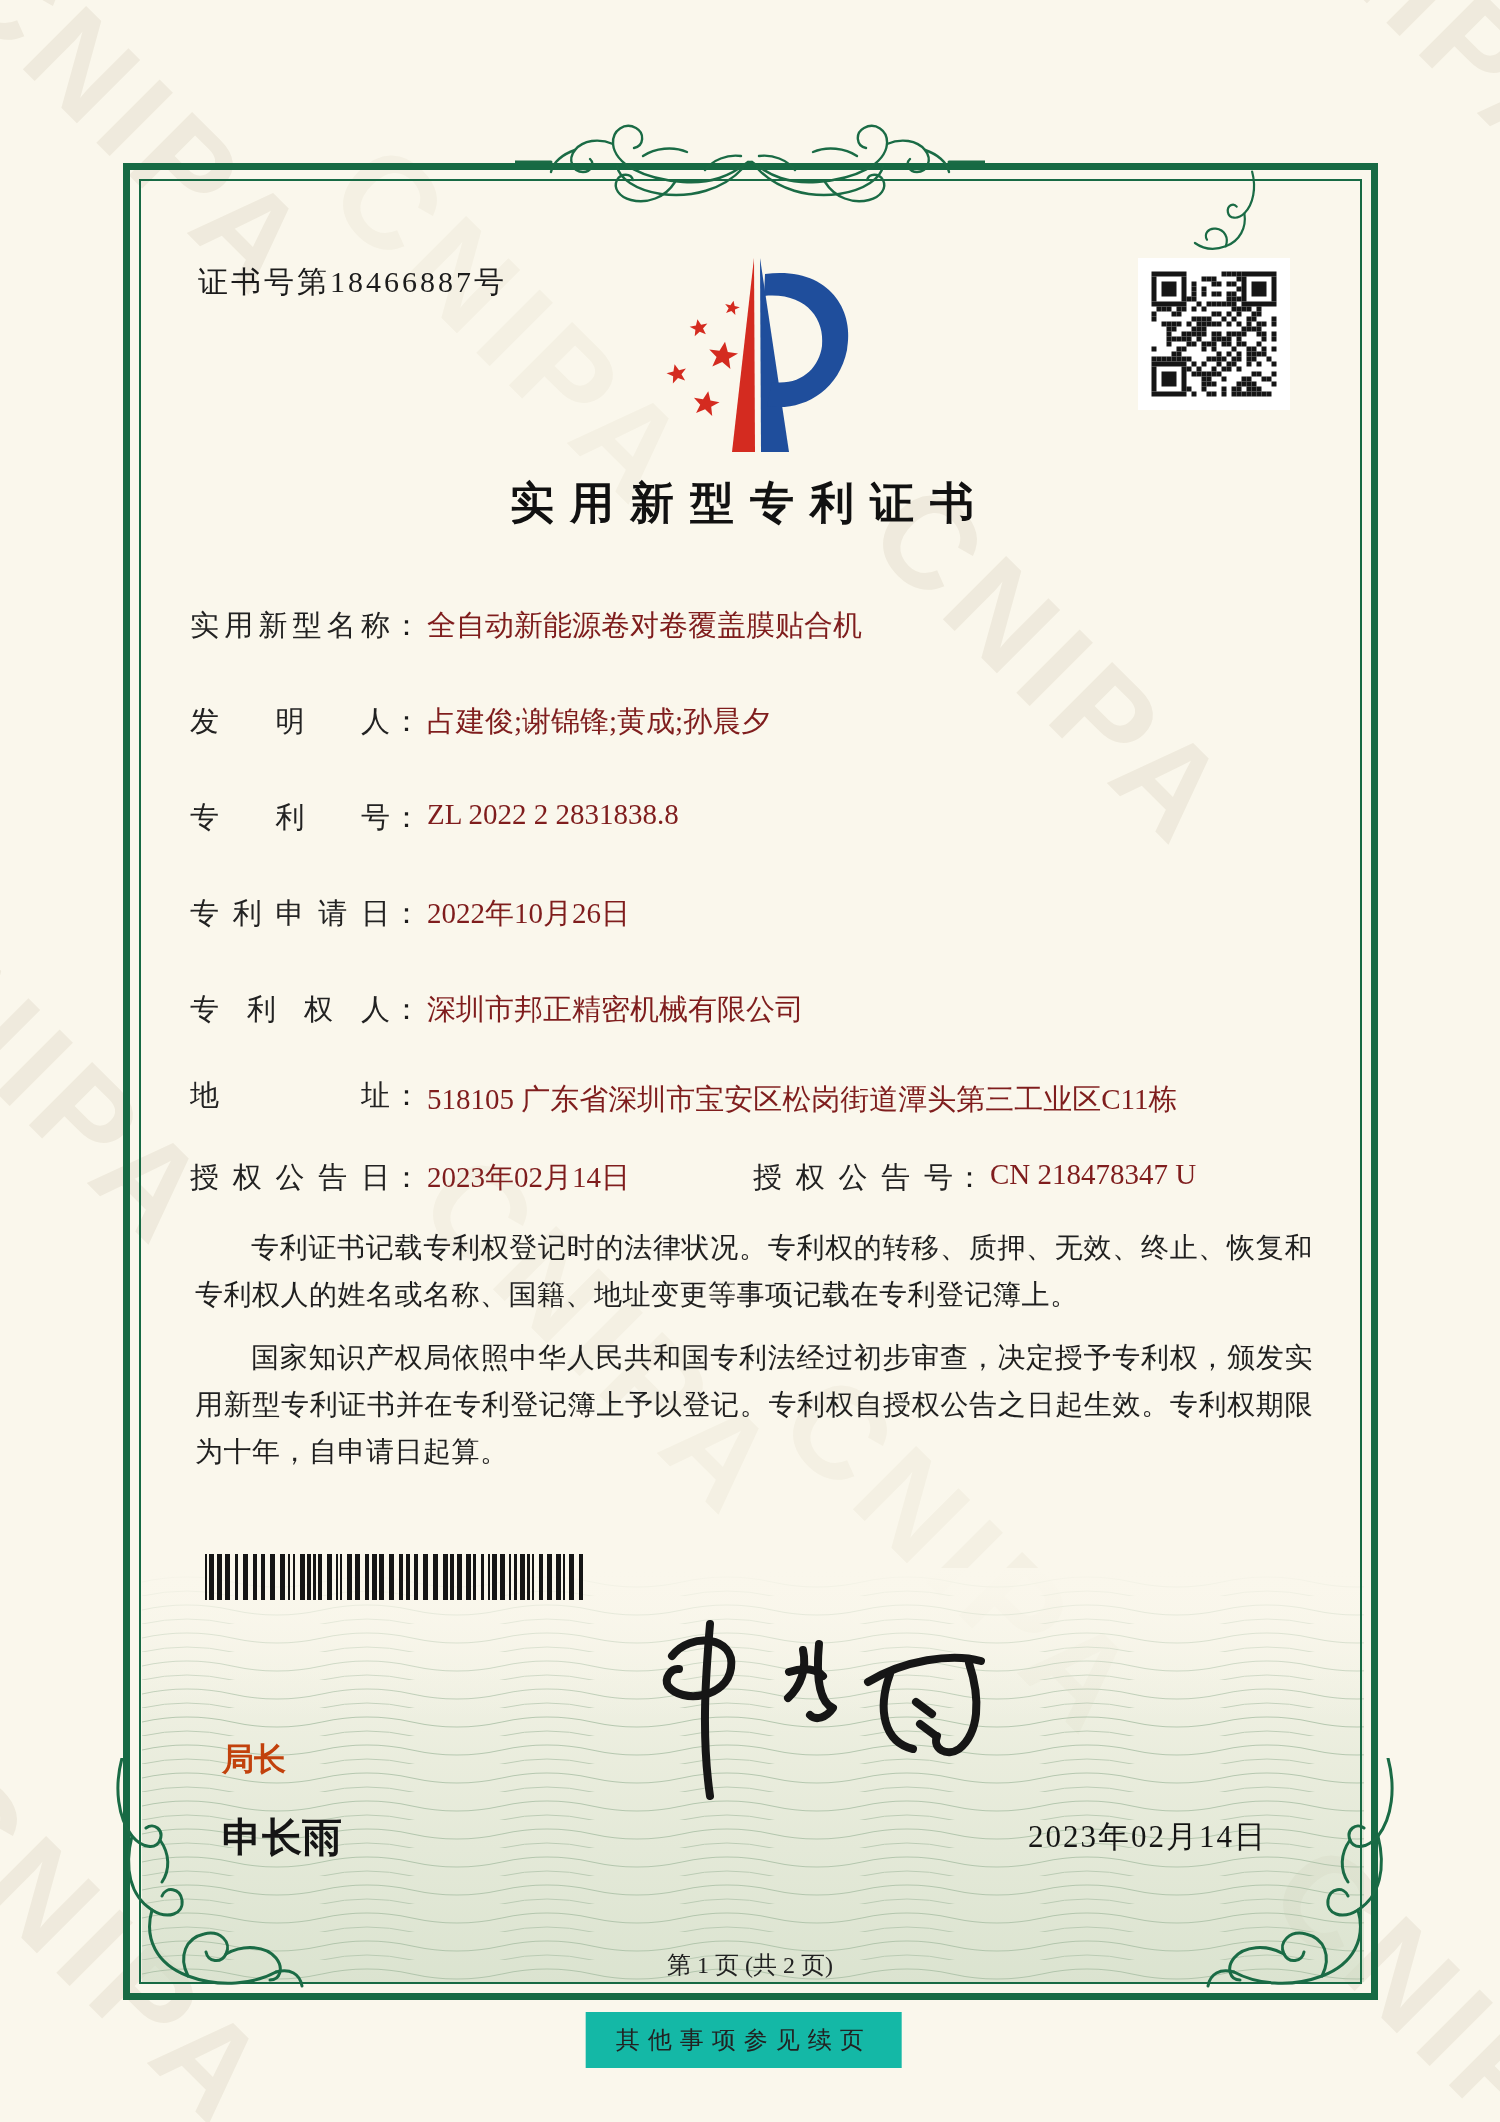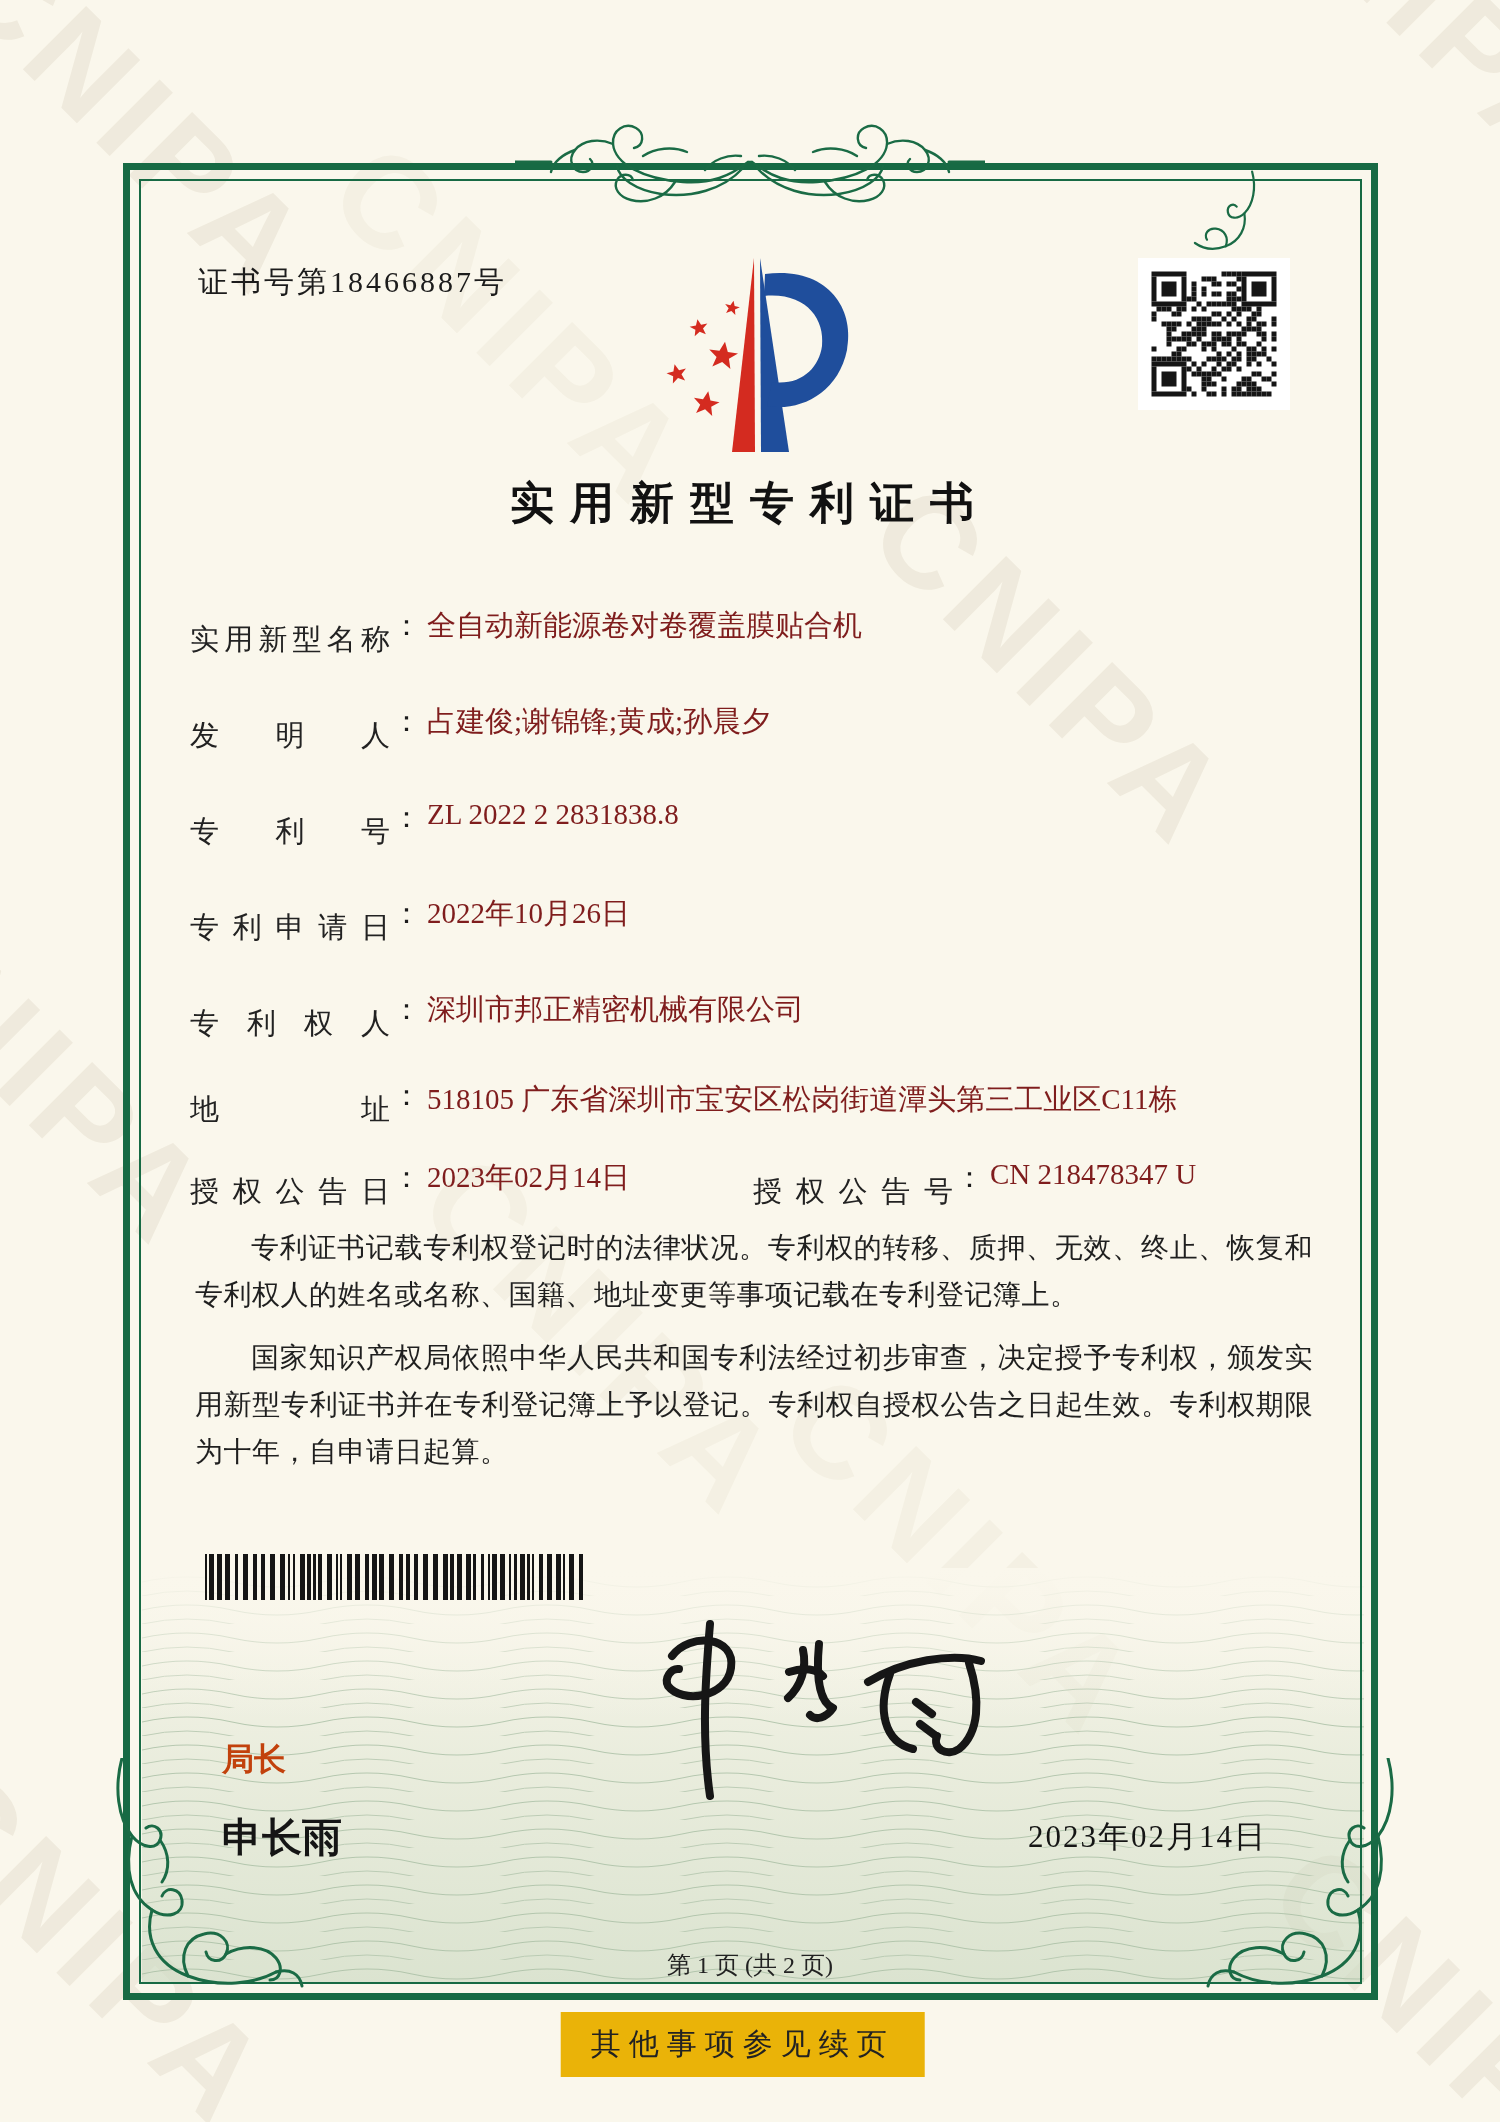--- a/index.html
+++ b/index.html
@@ -27,21 +27,21 @@
   .corner-br{position:absolute; left:1206px; top:1758px; z-index:4; transform:scaleX(-1);}
   .corner-tr{position:absolute; left:1262px; top:166px; z-index:4; transform:scale(-0.55,0.55); transform-origin:top left; }
   
   .cert-no{position:absolute; left:198px; top:262px; font-size:30px; letter-spacing:3px; z-index:5;}
   .logo{position:absolute; left:633px; top:252px; z-index:5;}
   .qr{position:absolute; left:1138px; top:258px; width:152px; height:152px; background:#ffffff; z-index:5;}
   .title{position:absolute; left:0; top:474px; width:100%; text-align:center;
     font-size:44px; font-weight:700; letter-spacing:16px; color:#111; z-index:5;}
   
   .row{position:absolute; left:190px; font-size:29px; white-space:nowrap; z-index:5;}
-  .flabel{display:inline-block; width:200px; text-align:justify; text-align-last:justify; vertical-align:top; color:#222;margin-top:14px;}
+  .flabel{display:inline-block; width:200px; text-align:justify; text-align-last:justify; vertical-align:top; color:#222;}
   .fcolon{display:inline-block; margin:0 6px 0 2px; vertical-align:top;}
   .fvalue{display:inline-block; vertical-align:top; color:#7f1d1d;}
   .row-addr .fvalue{white-space:normal; width:752px; line-height:46px;}
   .grp-b{position:absolute; left:563px; top:0; white-space:nowrap;}
   .grp-b .flabel{width:200px;}
   
   .body-text{position:absolute; left:195px; top:1224px; width:1118px; font-size:28px;
     line-height:47px; text-align:justify; letter-spacing:0.5px; z-index:5; color:#1f1f1f;}
   .body-text p{margin:0 0 16px 0; text-indent:2em;}
   
@@ -56,21 +56,21 @@
   .signer-title{position:absolute; left:222px; top:1738px; font-size:32px; font-weight:600;
     font-family:"Liberation Sans","DejaVu Sans",sans-serif; color:#c2410c; z-index:5;}
   .signer-name{position:absolute; left:222px; top:1810px; font-size:40px; font-weight:600;
     font-family:"Liberation Sans","DejaVu Sans",sans-serif; color:#151515; z-index:5;}
   .signature{position:absolute; left:560px; top:1608px; z-index:5;}
   .issue-date{position:absolute; left:1028px; top:1816px; font-size:31px; letter-spacing:2px; z-index:5; color:#151515;}
   
   .page-indicator{position:absolute; left:0; top:1938px; width:100%; text-align:center;
     font-size:24px; z-index:5; color:#222;margin-top:11px;}
   .cont-note{position:absolute; left:50%; top:2012px; transform:translateX(-52%);
-    background:#eab308; padding:12px 30px; font-size:30px; letter-spacing:8px; z-index:5; color:#222;}
+    background:#14b8a6; padding:12px 30px; font-size:24px; letter-spacing:8px; z-index:5; color:#222;}
 </style>
 </head>
 <body>
 
 <div class="page">
 
   <div class="wm" style="left:-90px; top:40px;">CNIPA</div>
   <div class="wm" style="left:1200px; top:-80px;">CNIPA</div>
   <div class="wm faint" style="left:290px; top:250px;">CNIPA</div>
   <div class="wm" style="left:830px; top:590px;">CNIPA</div>

